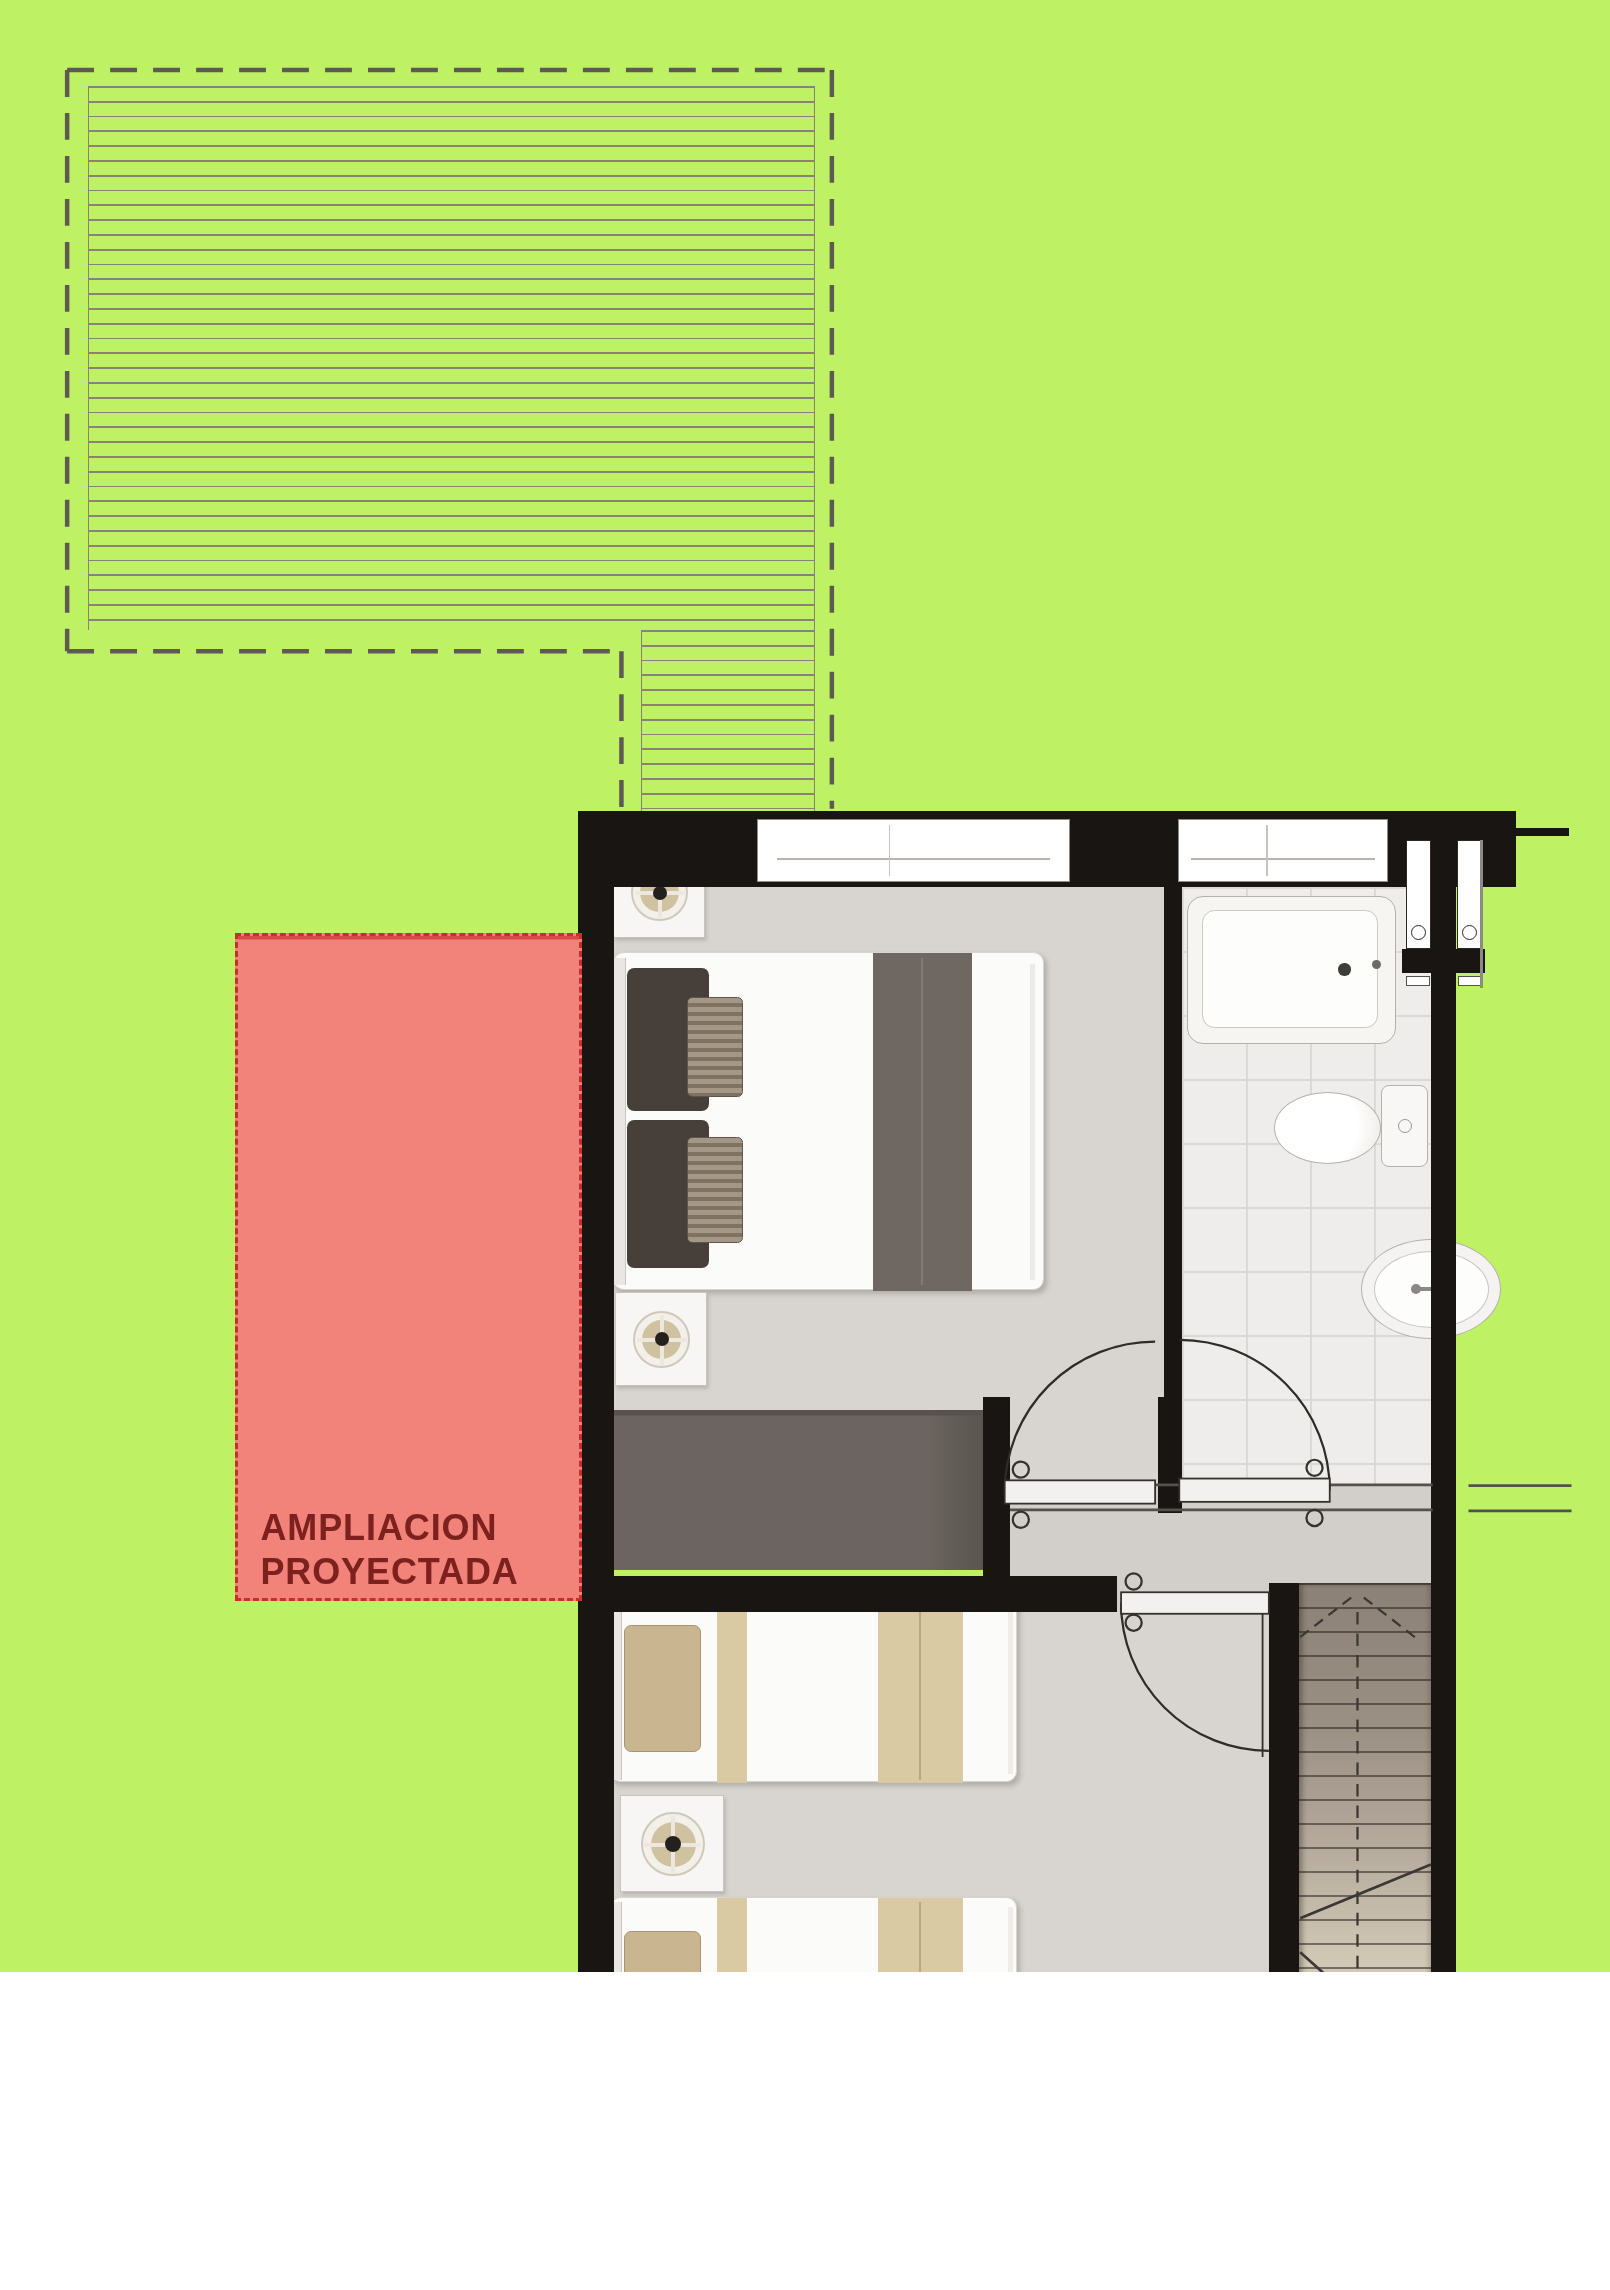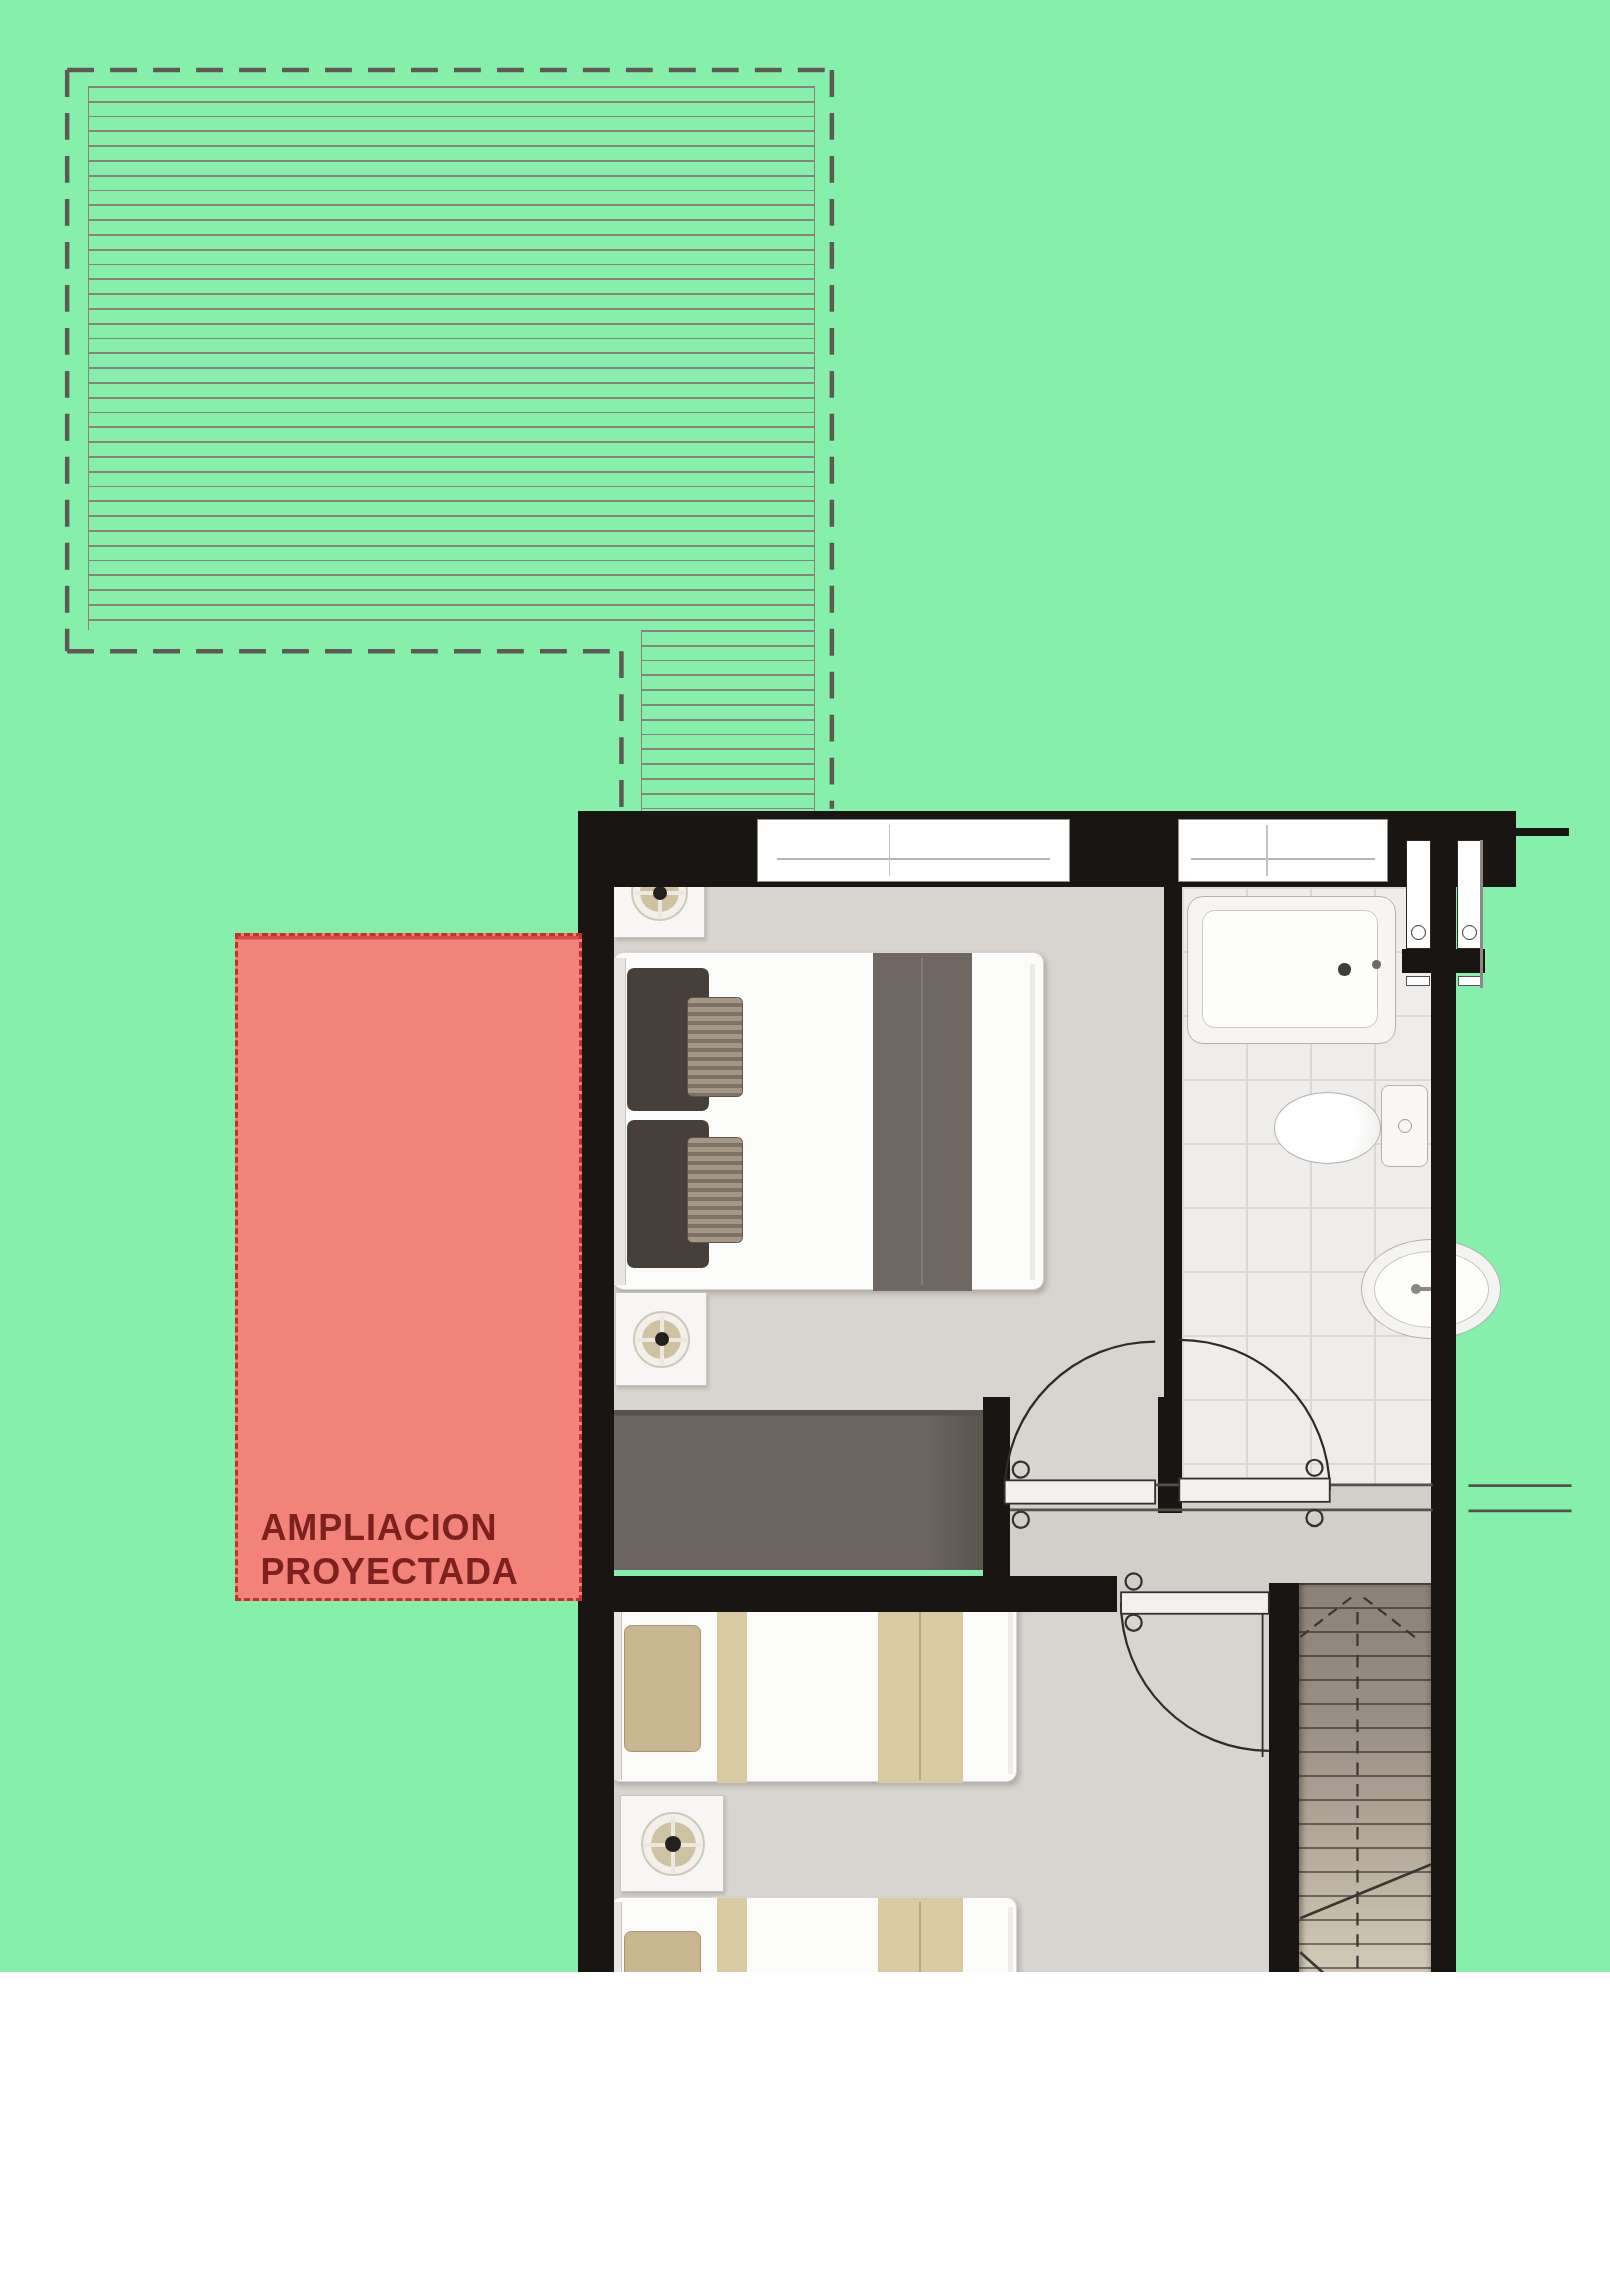--- a/index.html
+++ b/index.html
@@ -3,21 +3,21 @@
 <meta charset="utf-8">
 <style>
   :root{
     --wall:#181512; --floor:#d8d4cf; --floor-hall:#d2cec9; --bath:#eeedeb; --tile:#dbd9d6;
     --dark-furn:#6b6460; --stair-top:#8c8176; --stair-bottom:#ddd5c3; --tread:#3b3733;
     --red-fill:#f1837b; --red-border:#c53129; --red-text:#7c211d; --dim-red:#e02620;
     --roof-line:#8a8177; --roof-dash:#5f5953; --tan:#c9b58f; --tan-stripe:#d9caa4;
     --duvet-stripe:#6f6862; --pillow-dark:#473f39; --fixture-edge:#b5b1ac; --line-dark:#2e2b28;
   }
   html,body{margin:0;padding:0;background:#ffffff;}
-  .canvas{position:relative;width:1610px;height:1972px;background:#86efac;overflow:hidden;
+  .canvas{position:relative;width:1610px;height:1972px;background:#bef264;overflow:hidden;
           font-family:"Liberation Sans", sans-serif;}
   .abs{position:absolute;}
   
   .hatch{background:repeating-linear-gradient(to bottom, var(--roof-line) 0 1.8px, transparent 1.8px 14.8px);
          border-left:0.9px solid var(--roof-line); border-right:0.9px solid var(--roof-line);}
   
   .floor{background:var(--floor);}
   .floor-hall{background:var(--floor-hall);}
   .bath-floor{background:var(--bath);
       background-image:linear-gradient(var(--tile) 1.8px, transparent 1.8px),

